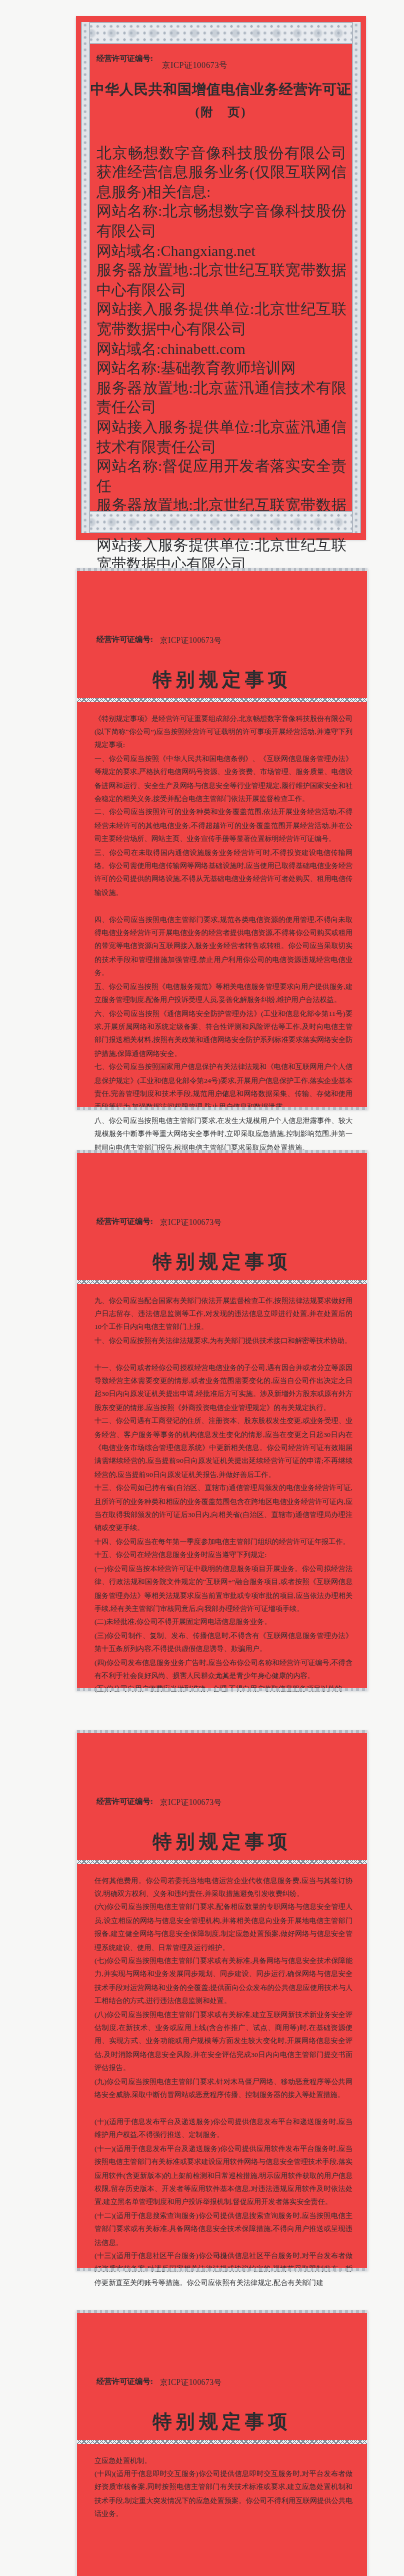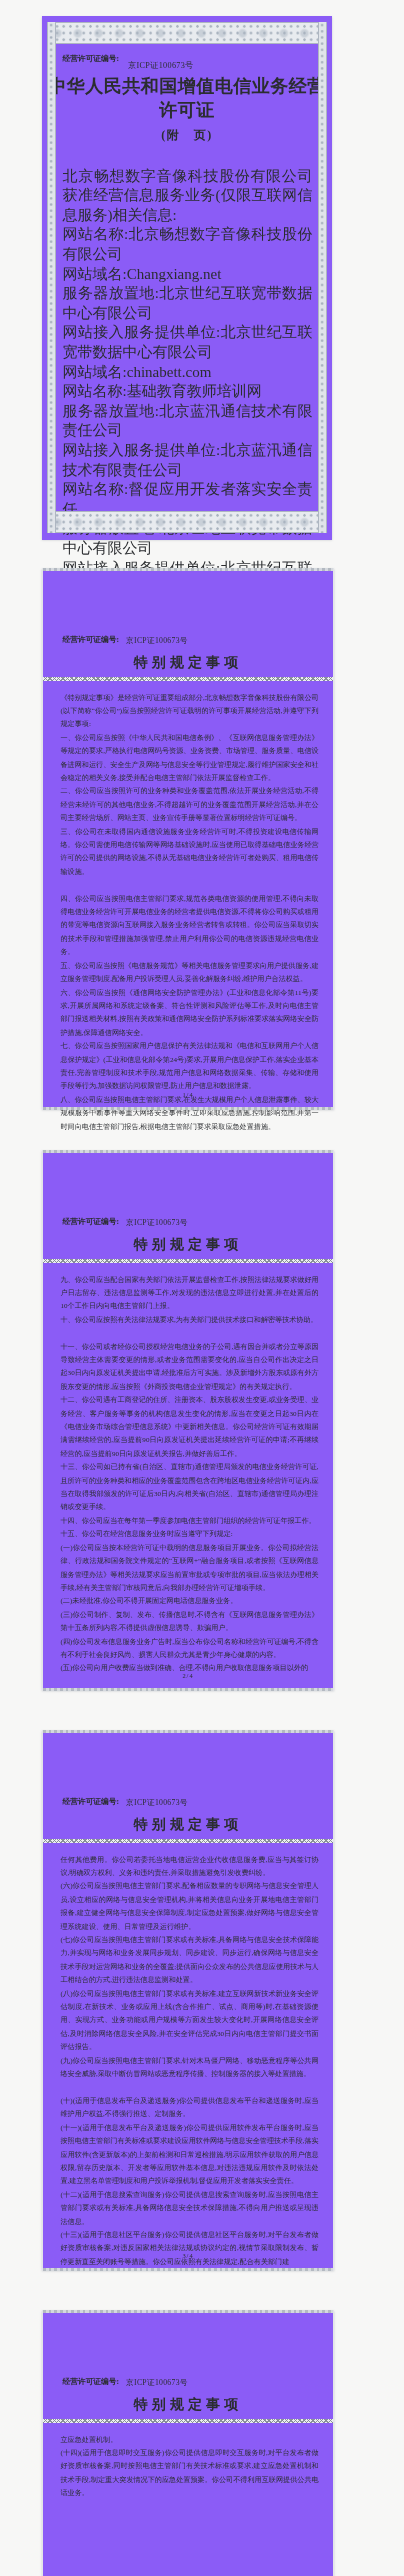--- a/index.html
+++ b/index.html
@@ -3,22 +3,22 @@
 <meta charset="utf-8">
 <style>
   html,body{margin:0;padding:0;}
   body{
     width:405px;height:2873px;position:relative;
     background:#f7f7f6;
     font-family:"Liberation Serif","DejaVu Serif",serif;
     color:#2b2d30;
   }
   .sheet{
-    position:absolute;left:42px;width:290px;
-    background:#8b5cf6;
+    position:absolute;left:76px;width:290px;
+    background:#ef4444;
     box-shadow:0 0.5px 2.1px rgba(110,116,128,.35);
   }
   #page-1{top:15.5px;height:524px;}
   #page-2{top:568px;height:542px;}
   #page-3{top:1150px;height:541px;}
   #page-4{top:1730px;height:541px;}
   #page-5{top:2310px;height:553px;}
 
   
   .band{
@@ -38,35 +38,35 @@
     background:
       radial-gradient(circle,#a9b3bf 1px,rgba(0,0,0,0) 1.5px),
       #e0e4e9;
     background-size:6.2px 6.2px;
   }
   .vband-left{left:4.6px;}
   .vband-right{right:4.6px;}
 
   .p1-header{margin:37px 0 0 20.6px;font-size:7.7px;font-weight:700;}
   .p1-number{display:inline-block;font-size:8.2px;font-weight:400;margin-left:7.2px;transform:translateY(6.7px);letter-spacing:0.3px;}
-  .p1-title{text-align:center;font-size:18px;font-weight:700;margin-top:10px;letter-spacing:0.5px;}
+  .p1-title{text-align:center;font-size:14px;font-weight:700;margin-top:17px;letter-spacing:0.5px;}
   .p1-subtitle{text-align:center;font-size:12px;font-weight:700;margin-top:5.2px;letter-spacing:1.5px;}
   .p1-body{margin:23px 19.6px 0 20.6px;font-size:15px;line-height:19.6px;}
   .p1-intro{text-align:justify;margin:0;}
   .p1-line{text-align:justify;}
 
   
   .sp{border-left:0.5px solid #e3e5e8;border-right:0.5px solid #e3e5e8;}
   .scan-edge{position:absolute;left:0;right:0;height:3.1px;
     background:repeating-linear-gradient(90deg,#b3b9c1 0 2.6px,#d5d9de 2.6px 5.7px);}
   .scan-edge.top{top:0;}
   .scan-edge.bottom{bottom:0;}
   .sp-header{margin:67px 0 0 19.6px;font-size:7.7px;font-weight:700;}
   .sp-number{display:inline-block;font-size:7.7px;font-weight:400;margin-left:5.2px;transform:translateY(1px);letter-spacing:0.3px;}
-  .sp-title{text-align:center;font-size:14px;font-weight:700;letter-spacing:4.1px;margin-top:9px;}
+  .sp-title{text-align:center;font-size:19px;font-weight:700;letter-spacing:4.1px;margin-top:22px;}
   .zigzag{margin-top:5.2px;height:4.1px;
     background:
       repeating-linear-gradient(45deg,rgba(128,136,146,.9) 0 1px,rgba(0,0,0,0) 1px 3.1px),
       repeating-linear-gradient(-45deg,rgba(128,136,146,.9) 0 1px,rgba(0,0,0,0) 1px 3.1px),
       #eceef1;}
   .sp-body{margin:10.3px 14.4px 0 17.5px;font-size:7.1px;line-height:13.4px;text-align:justify;}
   .sp-body p{margin:0;}
   .sp-body p:empty{min-height:13.4px;}
   .page-num{position:absolute;bottom:12.4px;left:0;right:0;text-align:center;font-size:6.4px;letter-spacing:1px;}
 </style>

